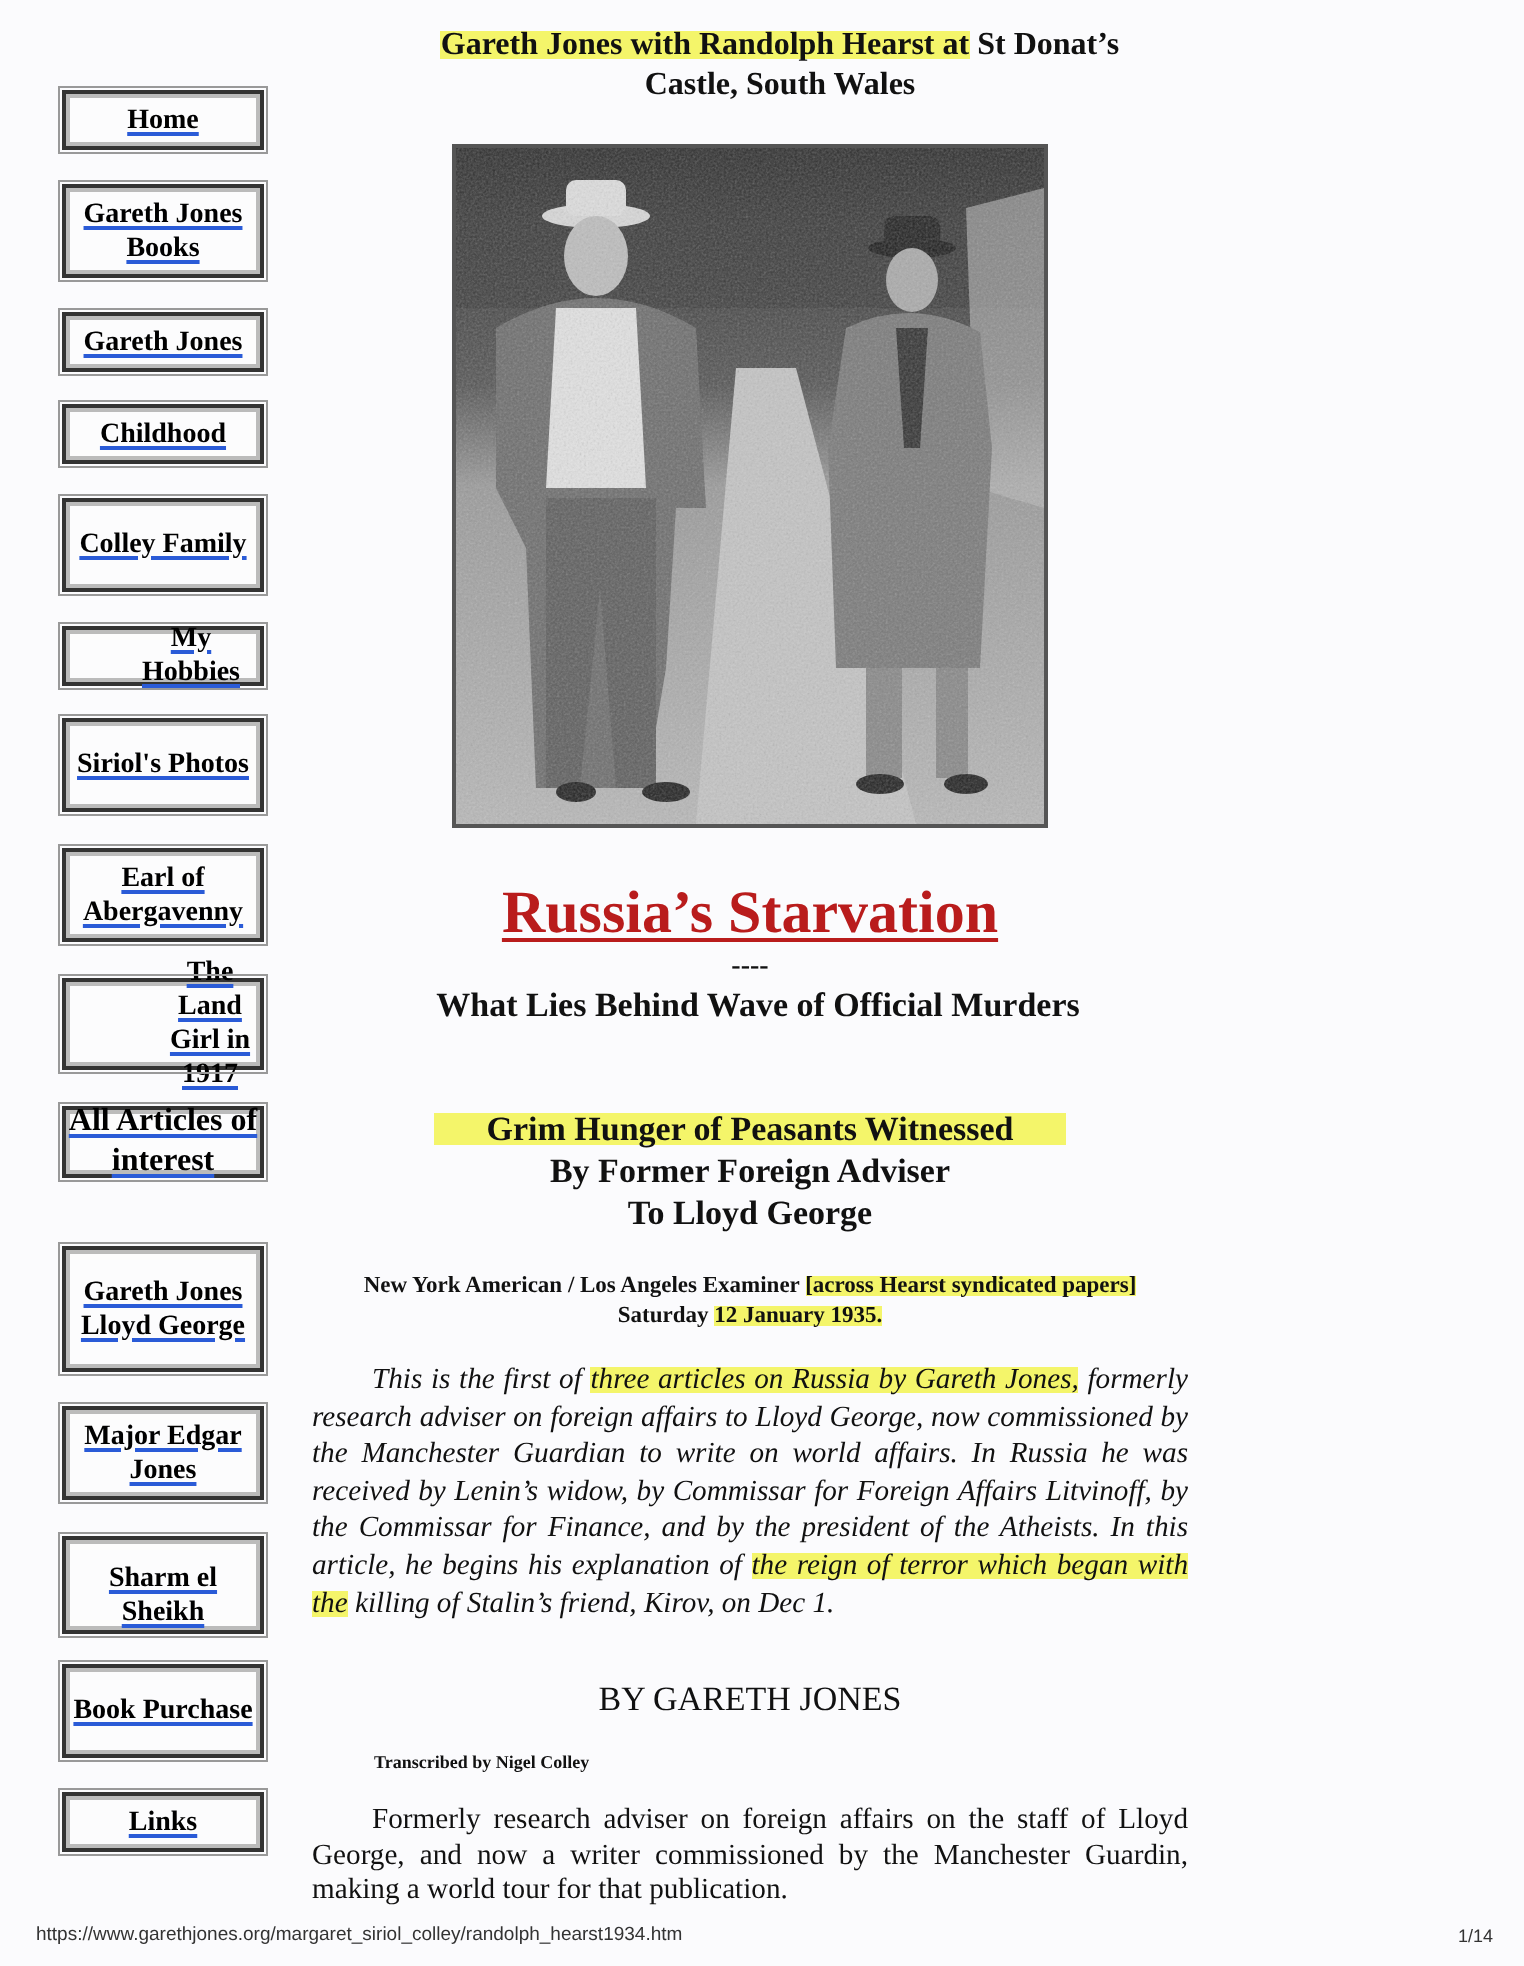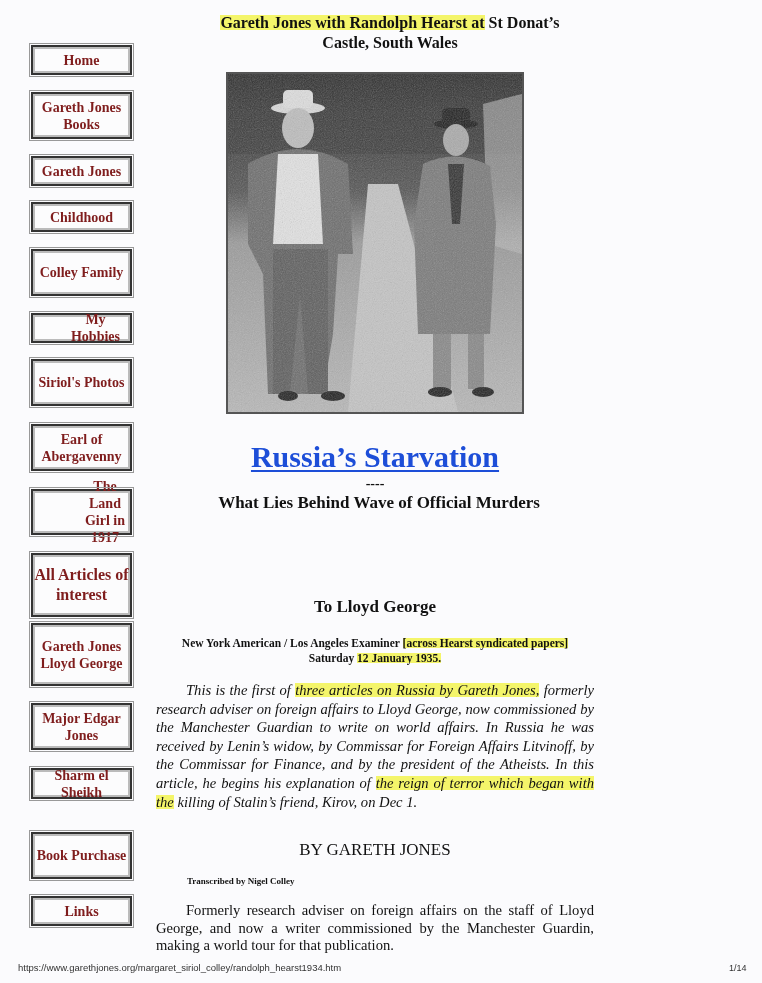--- a/index.html
+++ b/index.html
@@ -11,35 +11,35 @@
   .hl { background:linear-gradient(transparent 8%, #f4f56a 8%, #f4f56a 92%, transparent 92%); }
   
   .nav-btn {
     position:absolute; left:31px; width:101px;
     border:2px solid #333; outline:1px solid #999; outline-offset:1px;
     background:#fcfcfd; box-sizing:border-box;
     text-align:center; font-weight:bold; font-size:14px; line-height:17px;
     display:flex; align-items:center; justify-content:center;
     box-shadow: inset 0 0 0 2px #bbb;
   }
-  .nav-btn span { color:#7f1d1d; text-decoration-color:#2a5bd7; text-decoration-thickness:2px; text-underline-offset:2px; cursor:pointer; }
+  .nav-btn span { color:#000000; text-decoration:underline; text-decoration-color:#2a5bd7; text-decoration-thickness:2px; text-underline-offset:2px; cursor:pointer; }
   .nav-btn.big { font-size:16px; line-height:20px; }
   
   .caption {
     position:absolute; left:190px; width:400px; top:13px; text-align:center;
     font-weight:bold; font-size:16px; line-height:20px;
   }
   .photo {
     position:absolute; left:226px; top:72px; width:298px; height:342px;
     border:2px solid #555; box-sizing:border-box; overflow:hidden;
     background:#777;
   }
   .headline {
     position:absolute; left:190px; width:370px; top:440px; text-align:center;
-    font-size:30px; font-weight:bold; color:#1d4ed8;
+    font-size:30px; font-weight:bold; color:#b91c1c;
   }
   .headline span { text-decoration:underline; text-decoration-thickness:2px; text-underline-offset:3px; cursor:pointer; }
   .dashes { position:absolute; left:190px; width:370px; top:476px; text-align:center; font-weight:bold; font-size:14px; }
   .subhead { position:absolute; left:184px; width:390px; top:492px; text-align:center; font-weight:bold; font-size:17px; line-height:21px; }
   .subhead2 { position:absolute; left:180px; width:390px; top:554px; text-align:center; font-weight:bold; font-size:17px; line-height:21px; }
   .source { position:absolute; left:150px; width:450px; top:636px; text-align:center; font-weight:bold; font-size:11.5px; line-height:15px; }
   .intro {
     position:absolute; left:156px; width:438px; top:681px;
     font-style:italic; font-size:14.6px; line-height:18.6px; text-align:justify;
     text-indent:30px;
@@ -125,47 +125,47 @@
   </div>
 <div class="nav-btn" style="top:359px;height:47px;">
     <span>Siriol's Photos</span>
   </div>
 <div class="nav-btn" style="top:424px;height:47px;">
     <span>Earl of Abergavenny</span>
   </div>
 <div class="nav-btn" style="top:489px;height:46px;padding-left:47px;">
     <span>The Land Girl in 1917</span>
   </div>
-<div class="nav-btn big" style="top:553px;height:64px;">
+<div class="nav-btn big" style="top:553px;height:36px;">
     <span>All Articles of interest</span>
   </div>
 <div class="nav-btn" style="top:623px;height:63px;">
     <span>Gareth Jones Lloyd George</span>
   </div>
 <div class="nav-btn" style="top:703px;height:47px;">
     <span>Major Edgar Jones</span>
   </div>
-<div class="nav-btn" style="top:768px;height:31px;">
+<div class="nav-btn" style="top:768px;height:49px;align-items:flex-end;">
     <span>Sharm el Sheikh</span>
   </div>
 <div class="nav-btn" style="top:832px;height:47px;">
     <span>Book Purchase</span>
   </div>
 <div class="nav-btn" style="top:896px;height:30px;">
     <span>Links</span>
   </div>
 
 <div class="headline"><span>Russia’s Starvation</span></div>
 <div class="dashes">----</div>
 <div class="subhead">
   <span>What Lies Behind Wave of Official Murders</span><br>
 </div>
 <div class="subhead2">
-  <br>
-  <br>
+  <span class="hl" style="padding:0 26px;">Grim Hunger of Peasants Witnessed</span><br>
+  <span>By Former Foreign Adviser</span><br>
   <span>To Lloyd George</span>
 </div>
 <div class="source">
   <span>New York American / Los Angeles Examiner </span><span class="hl">[across Hearst syndicated papers]</span><br>
   <span>Saturday </span><span class="hl">12 January 1935.</span>
 </div>
 <div class="intro">
   <span>This is the first of </span><span class="hl">three articles on Russia by Gareth Jones,</span><span> formerly research adviser on foreign affairs to Lloyd George, now commissioned by the Manchester Guardian to write on world affairs. In Russia he was received by Lenin’s widow, by Commissar for Foreign Affairs Litvinoff, by the Commissar for Finance, and by the president of the Atheists. In this article, he begins his explanation of </span><span class="hl">the reign of terror which began with the</span><span> killing of Stalin’s friend, Kirov, on Dec 1.</span>
 </div>
 <div class="byline">BY GARETH JONES</div>

